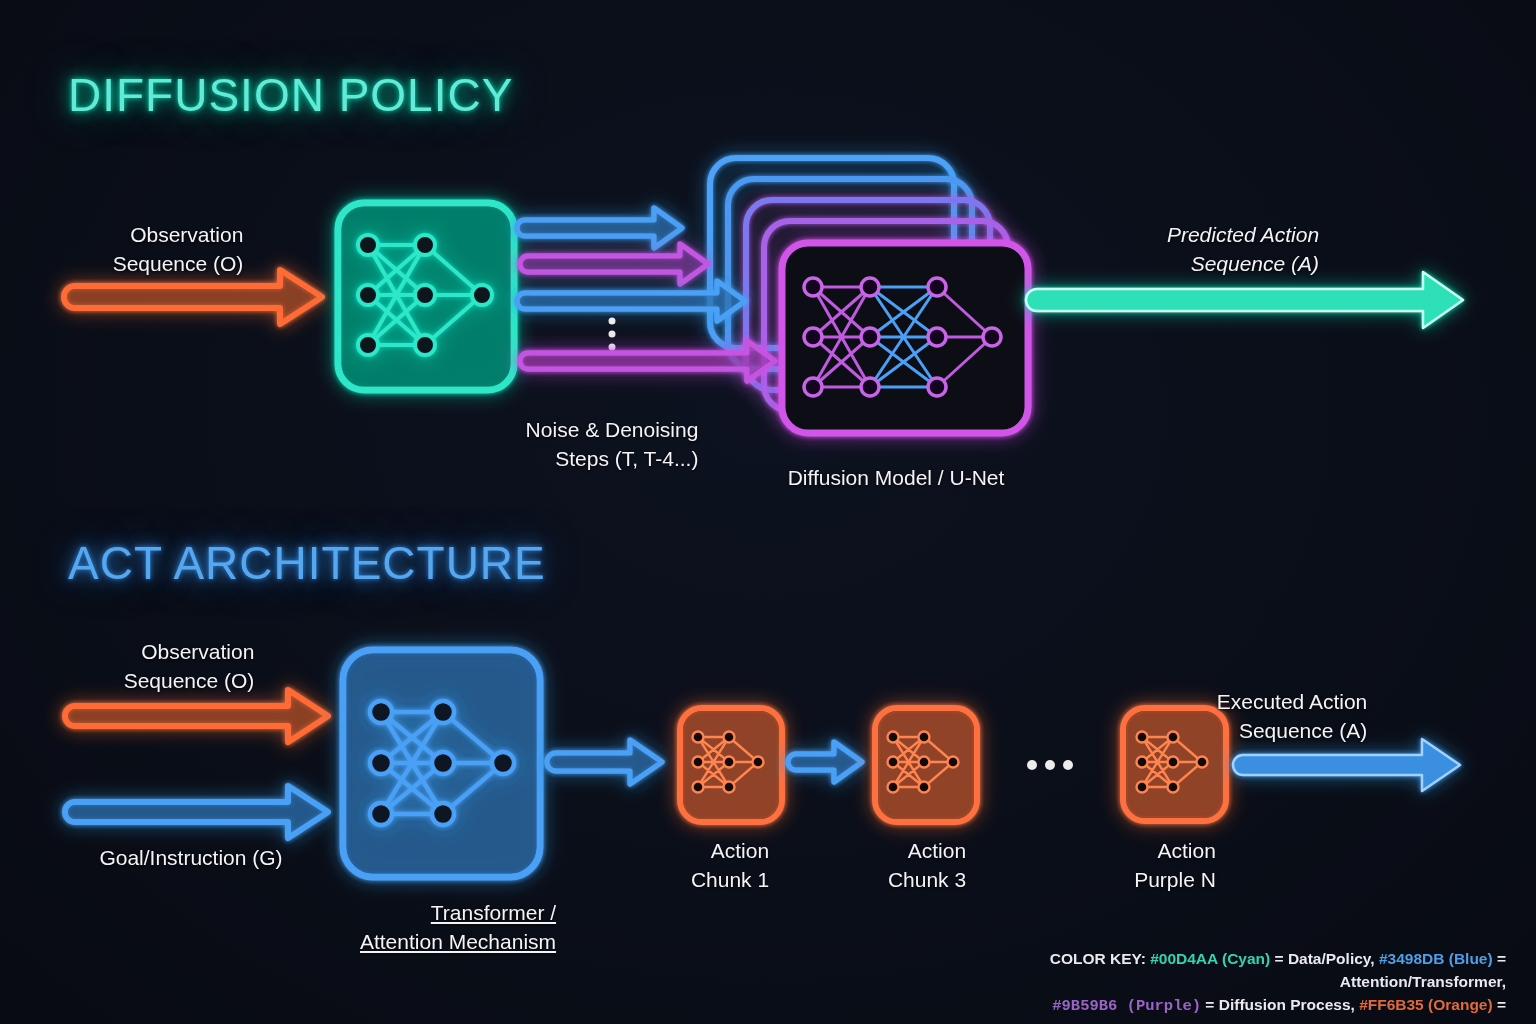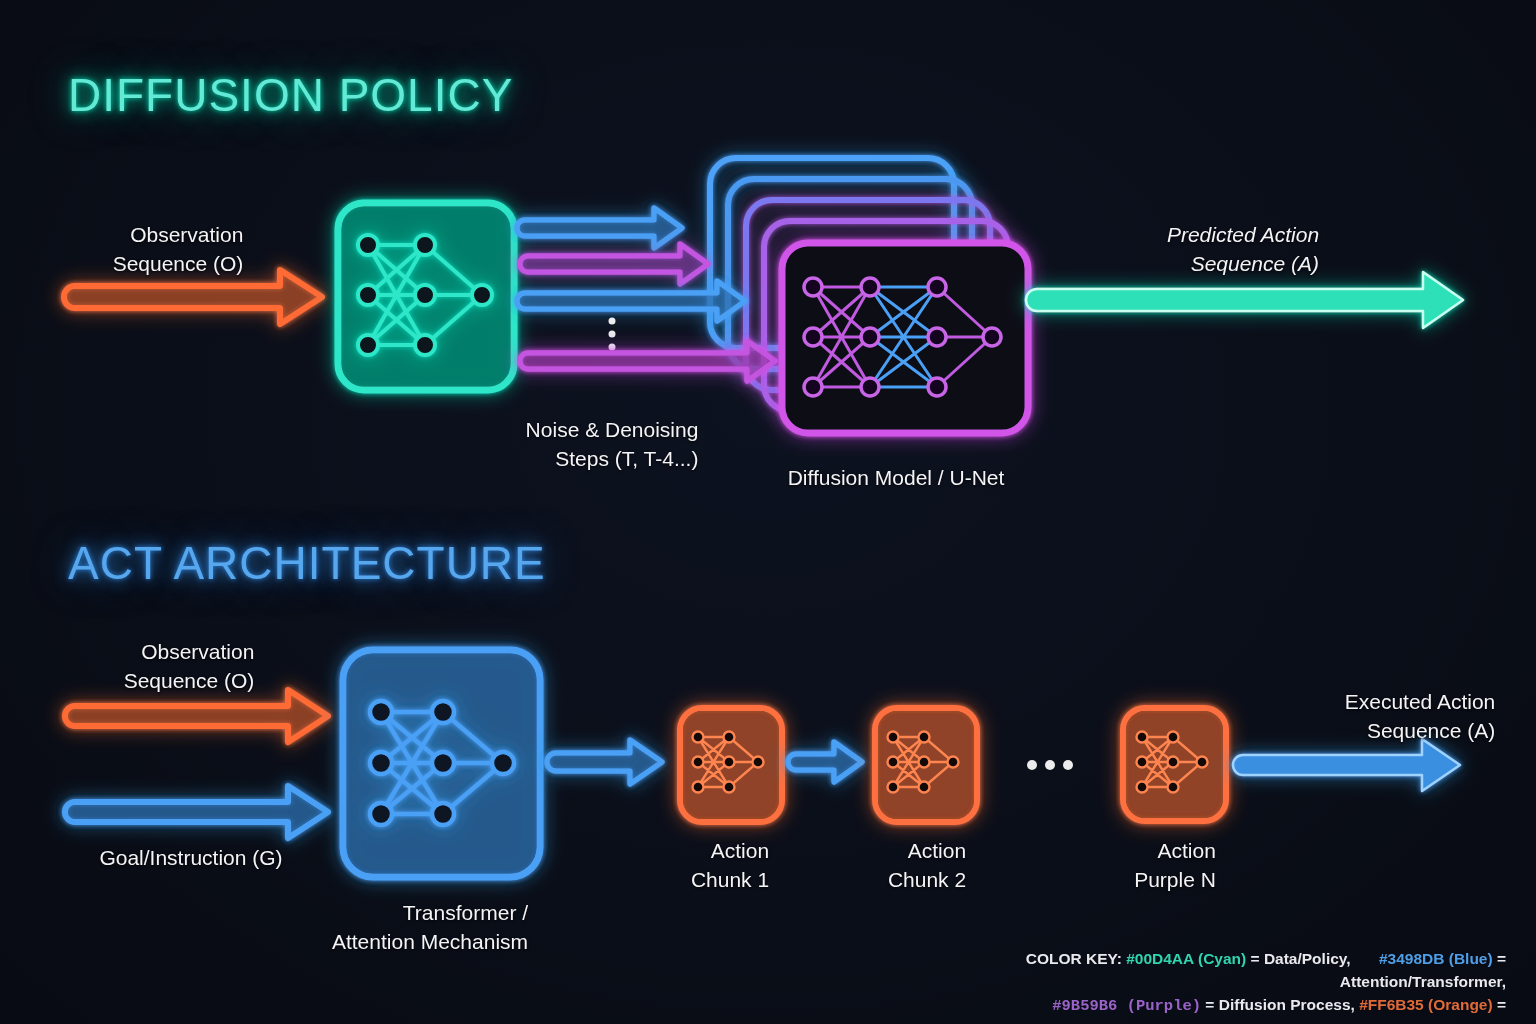--- a/index.html
+++ b/index.html
@@ -8,21 +8,21 @@
          font-family:"Liberation Sans", sans-serif;}
   svg{position:absolute;left:0;top:0;}
   .title{position:absolute;font-size:46px;font-weight:500;letter-spacing:1px;white-space:nowrap;}
   .title-teal{color:#63e9d6;text-shadow:0 0 5px #00d4aa,0 0 16px #00d4aa,0 0 38px rgba(0,212,170,.55);}
   .title-blue{color:#57a7ee;text-shadow:0 0 5px #2d7fd6,0 0 16px #2d7fd6,0 0 38px rgba(52,152,219,.55);}
   .lbl{position:absolute;transform:translateX(-50%);text-align:right;
        font-size:21px;line-height:29px;font-weight:500;color:#f4f4f6;white-space:nowrap;
        text-shadow:0 1px 3px rgba(0,0,0,.8);}
   .colorkey{position:absolute;right:30px;top:947px;width:560px;text-align:right;
             font-size:15.5px;line-height:23px;font-weight:600;color:#e9e9ee;}
-  .ck-cyan{color:#2fd6b0;} .ck-blue{color:#4f9fe8;margin-left:24px;} .ck-purple{color:#9a63c8;font-family:Liberation Mono, monospace;} .ck-orange{color:#e06a38;}
+  .ck-cyan{color:#2fd6b0;} .ck-blue{color:#4f9fe8;} .ck-purple{color:#9a63c8;font-family:Liberation Mono, monospace;} .ck-orange{color:#e06a38;}
 </style>
 </head>
 <body>
 
 <div class="stage">
 
 <svg width="1536" height="1024" viewBox="0 0 1536 1024">
   <defs>
     <filter id="fTeal" x="-80%" y="-80%" width="260%" height="260%">
       <feDropShadow dx="0" dy="0" stdDeviation="2.5" flood-color="#00e0c0" flood-opacity="0.9"></feDropShadow>
@@ -170,41 +170,41 @@
 
 <div class="title title-blue" style="left:68px;top:536px;">ACT ARCHITECTURE</div>
 
 <div class="lbl" style="left:189px;top:637px;">
   <div>Observation</div>
   <div>Sequence (O)</div>
 </div>
 
 <div class="lbl" style="left:191px;top:843px;">Goal/Instruction (G)</div>
 
-<div class="lbl" style="left:430px;top:898px;">
+<div class="lbl" style="left:458px;top:898px;text-decoration:underline;">
   <div>Transformer /</div>
   <div>Attention Mechanism</div>
 </div>
 
 <div class="lbl" style="left:730px;top:836px;">
   <div>Action</div>
   <div>Chunk 1</div>
 </div>
 
 <div class="lbl" style="left:927px;top:836px;">
   <div>Action</div>
-  <div>Chunk 2</div>
+  <div>Chunk 3</div>
 </div>
 
 <div class="lbl" style="left:1175px;top:836px;">
   <div>Action</div>
   <div>Purple N</div>
 </div>
 
-<div class="lbl" style="left:1420px;top:687px;">
+<div class="lbl" style="left:1292px;top:687px;">
   <div>Executed Action</div>
   <div>Sequence (A)</div>
 </div>
 
 <div class="colorkey">
   <span>COLOR KEY: </span><span class="ck-cyan">#00D4AA (Cyan)</span><span> = Data/Policy, </span><span class="ck-blue">#3498DB (Blue)</span><span> = Attention/Transformer,</span><br>
   <span class="ck-purple">#9B59B6 (Purple)</span><span> = Diffusion Process, </span><span class="ck-orange">#FF6B35 (Orange)</span><span> = Input/Output/Chunks</span>
 </div>
 
 </div>

